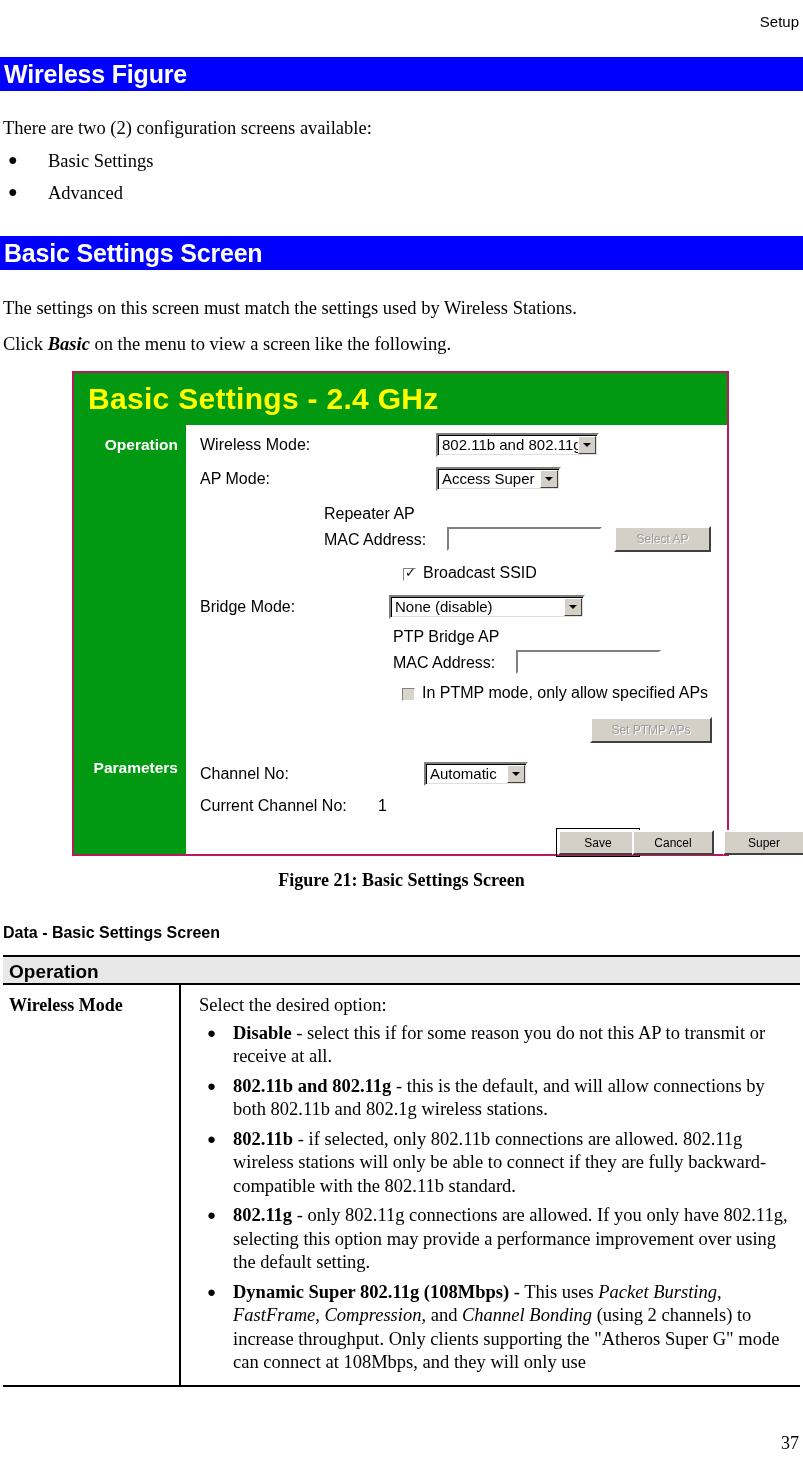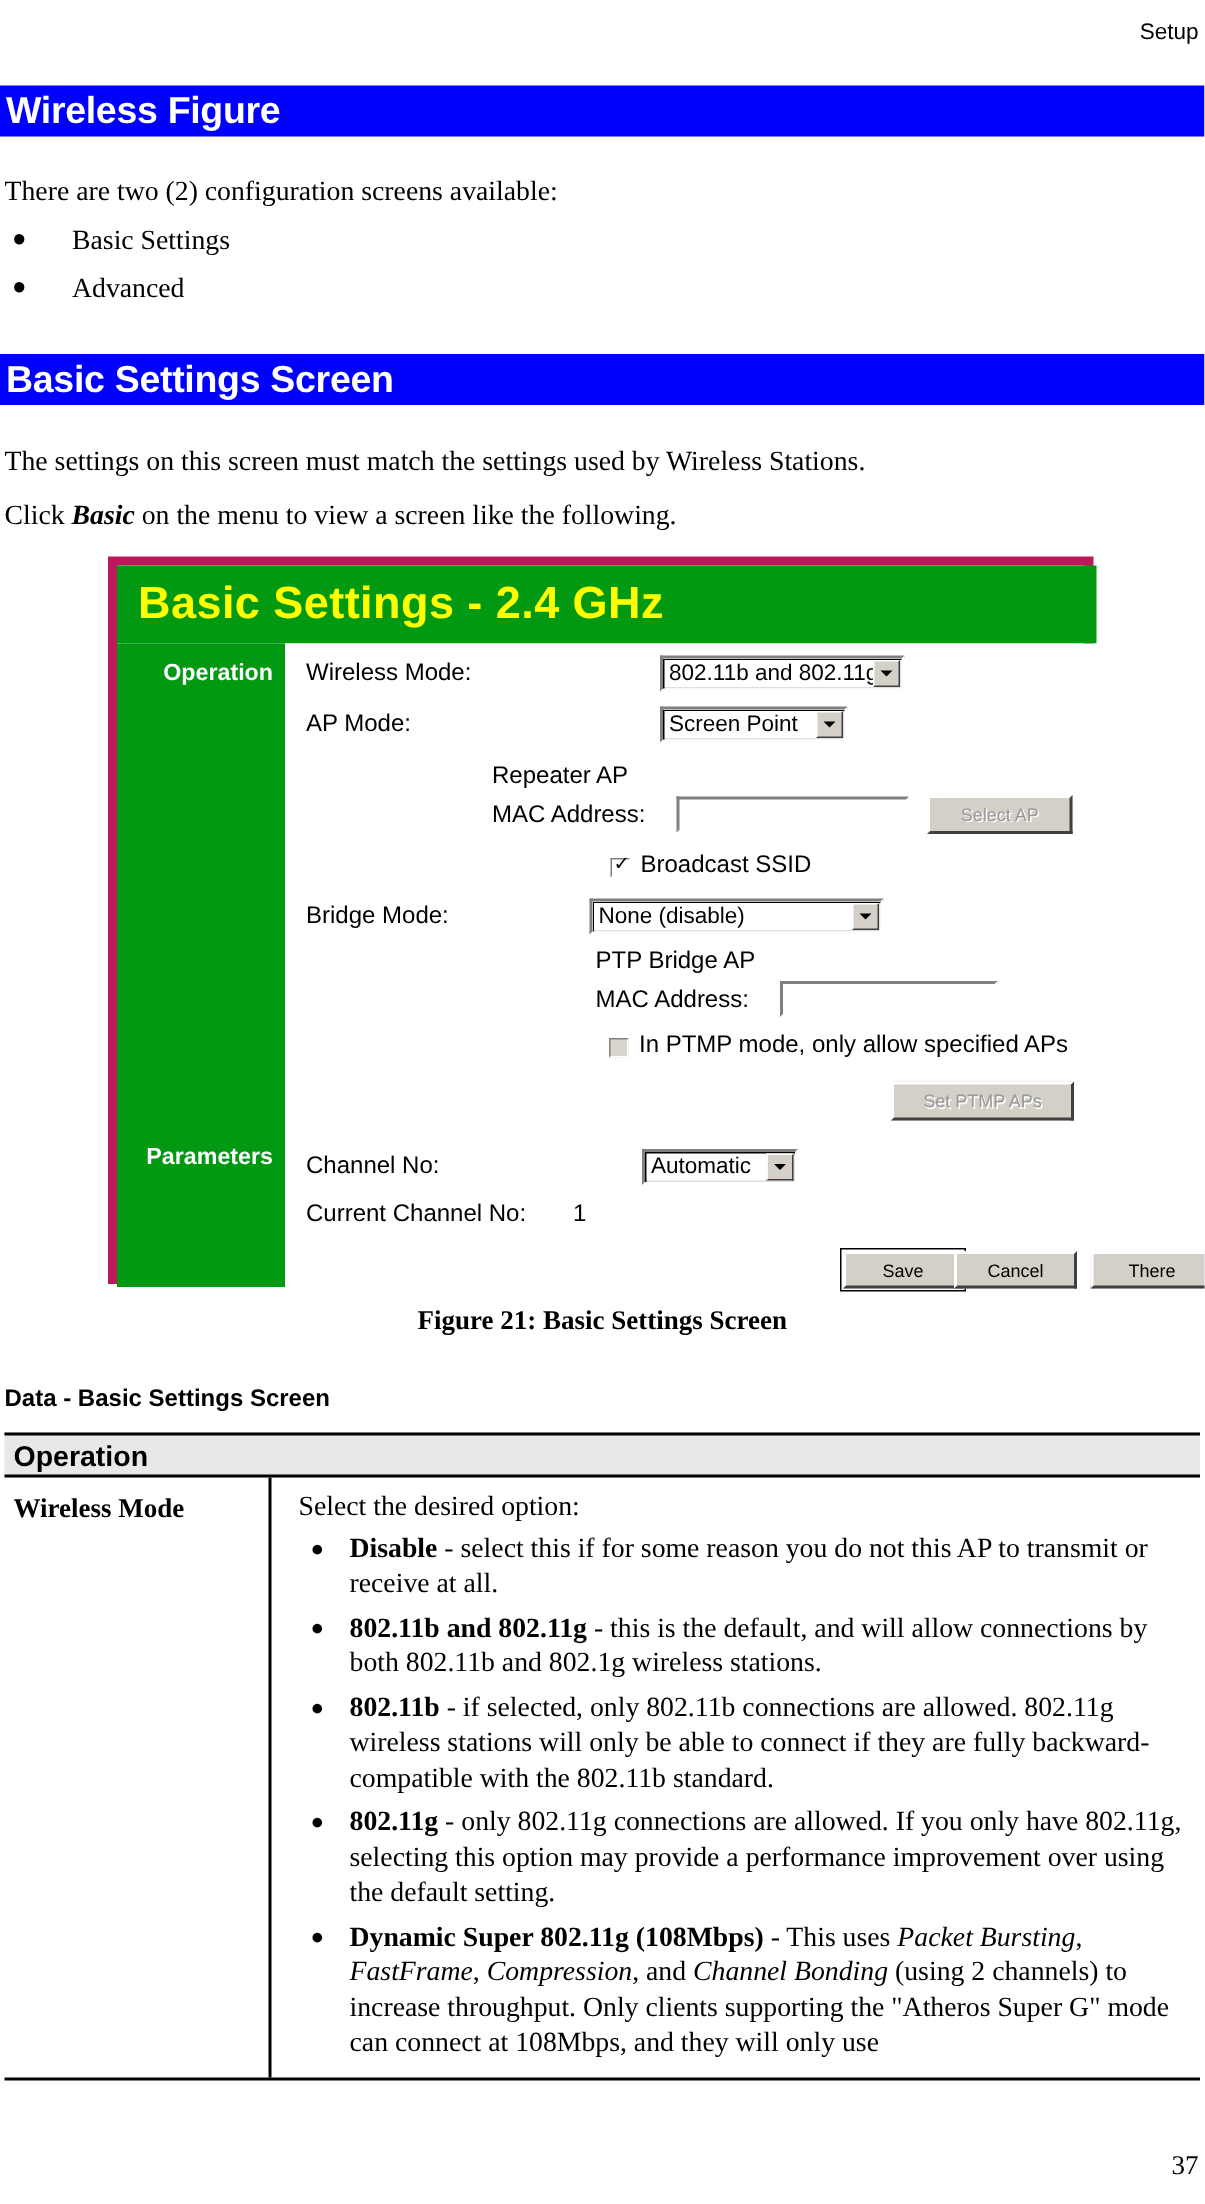--- a/index.html
+++ b/index.html
@@ -92,21 +92,21 @@
   #bullet-basic { left: 8px; top: 149px; width: 400px; height: 24px; }
   #bullet-advanced { left: 8px; top: 181px; width: 400px; height: 24px; }
 
   
   #figure-basic-settings {
     position: absolute;
     left: 72px;
     top: 371px;
     width: 657px;
     height: 485px;
-    border: 6px solid #be185d;
+    border: 2px solid #be185d;
     box-sizing: border-box;
     background: #ffffff;
     font-family: "Liberation Sans", sans-serif;
   }
   .fig-title-bar {
     position: absolute;
     left: 0px;
     top: 0px;
     width: 653px;
     height: 52px;
@@ -393,21 +393,21 @@
   <div class="fig-body">
 
     <div class="f-label" style="left:14px; top:11px;text-align:center;">Wireless Mode:</div>
     <div class="win-select" style="left:250px; top:8px; width:163px; height:24px;">
       <span>802.11b and 802.11g</span>
       <span class="arrow-btn"></span>
     </div>
 
     <div class="f-label" style="left:14px; top:45px;">AP Mode:</div>
     <div class="win-select" style="left:250px; top:42px; width:125px; height:24px;">
-      <span>Screen Point</span>
+      <span>Access Super</span>
       <span class="arrow-btn"></span>
     </div>
 
     <div class="f-label" style="left:138px; top:80px;">Repeater AP</div>
     <div class="f-label" style="left:138px; top:106px;">MAC Address:</div>
     <div class="win-input" style="left:261px; top:102px; width:155px; height:24px;"></div>
     <div class="win-button disabled" style="left:428px; top:101px; width:97px; height:26px;">
       <span>Select AP</span>
     </div>
 
@@ -442,21 +442,21 @@
     <div class="f-label" style="left:14px; top:372px;">Current Channel No:</div>
     <div class="f-label" style="left:192px; top:372px;">1</div>
 
     <div class="win-button default-btn" style="left:356px; top:405px; width:80px; height:25px;">
       <span>Save</span>
     </div>
     <div class="win-button" style="left:446px; top:405px; width:82px; height:25px;">
       <span>Cancel</span>
     </div>
     <div class="win-button" style="left:537px; top:405px; width:82px; height:25px;">
-      <span>There</span>
+      <span>Super</span>
     </div>
 
   </div>
 </div>
 
 <div id="figure-caption">Figure 21: Basic Settings Screen</div>
 
 <div id="data-heading">Data - Basic Settings Screen</div>
 
 <div id="data-table">

